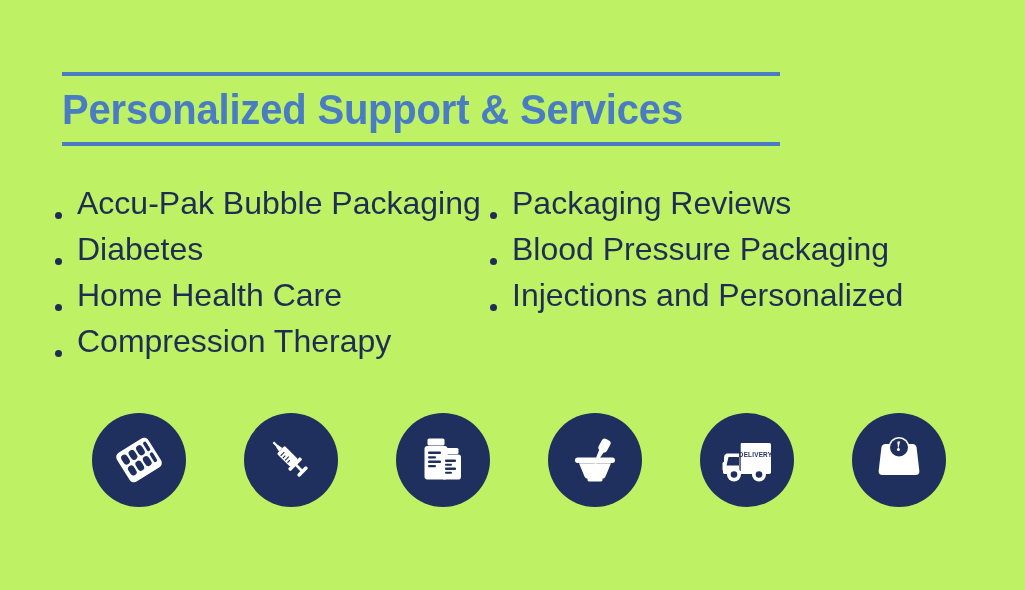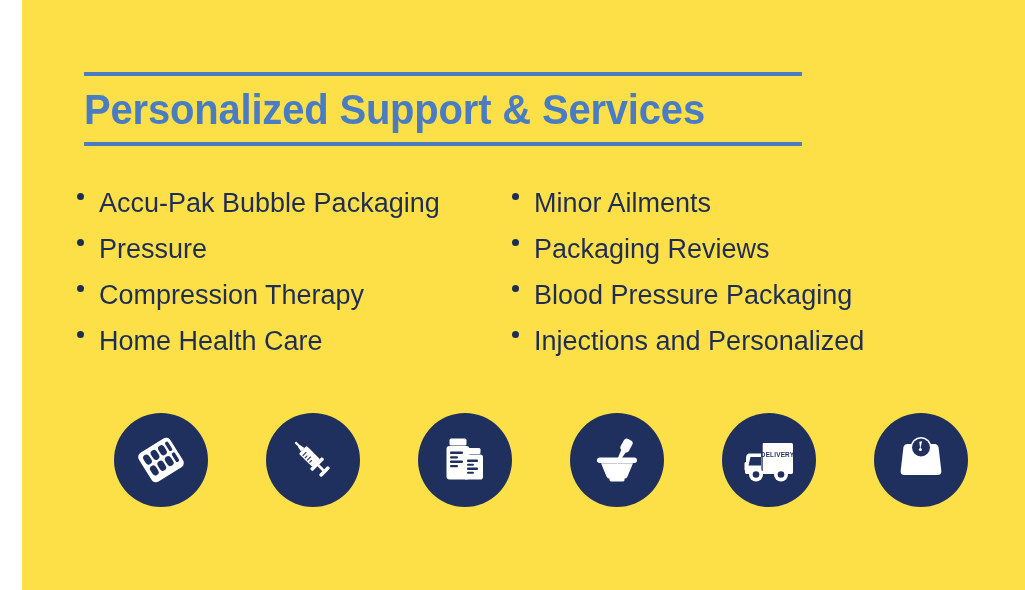--- a/index.html
+++ b/index.html
@@ -12,22 +12,21 @@
     height: 590px;
     position: relative;
     overflow: hidden;
     font-family: "Liberation Sans", sans-serif;
     -webkit-font-smoothing: antialiased;
   }
 
   .canvas {
     position: absolute;
     inset: 0;
-    background: #fde047;
-    margin-left: 22px;
+    background: #bef264;
   }
 
   
   .title-block {
     position: absolute;
     left: 62px;
     top: 72px;
     width: 718px;
   }
   .rule {
@@ -61,25 +60,25 @@
     display: flex;
   }
   .list-col {
     box-sizing: border-box;
   }
   .col-left  { width: 490px; padding-left: 55px; }
   .col-right { width: 535px; padding-left: 0px; }
 
   .svc-item {
     display: flex;
-    align-items: center;
+    align-items: flex-end;
     height: 46px;
     color: #1f2d55;
     font-family: "Liberation Sans", sans-serif;
-    font-size: 27px;
+    font-size: 32px;
     font-weight: normal;
     line-height: 46px;
     white-space: nowrap;
   }
   .bullet {
     width: 7px;
     height: 7px;
     border-radius: 50%;
     background: #1f2d55;
     margin-right: 15px;
@@ -129,37 +128,33 @@
 
   <div class="lists">
 
     <div class="list-col col-left">
       <div class="svc-item">
         <span class="bullet"></span>
         <span class="svc-label">Accu-Pak Bubble Packaging</span>
       </div>
       <div class="svc-item">
         <span class="bullet"></span>
-        <span class="svc-label">Pressure</span>
+        <span class="svc-label">Diabetes</span>
+      </div>
+      <div class="svc-item">
+        <span class="bullet"></span>
+        <span class="svc-label">Home Health Care</span>
       </div>
       <div class="svc-item">
         <span class="bullet"></span>
         <span class="svc-label">Compression Therapy</span>
       </div>
-      <div class="svc-item">
-        <span class="bullet"></span>
-        <span class="svc-label">Home Health Care</span>
-      </div>
     </div>
 
     <div class="list-col col-right">
-      <div class="svc-item">
-        <span class="bullet"></span>
-        <span class="svc-label">Minor Ailments</span>
-      </div>
       <div class="svc-item">
         <span class="bullet"></span>
         <span class="svc-label">Packaging Reviews</span>
       </div>
       <div class="svc-item">
         <span class="bullet"></span>
         <span class="svc-label">Blood Pressure Packaging</span>
       </div>
       <div class="svc-item">
         <span class="bullet"></span>

